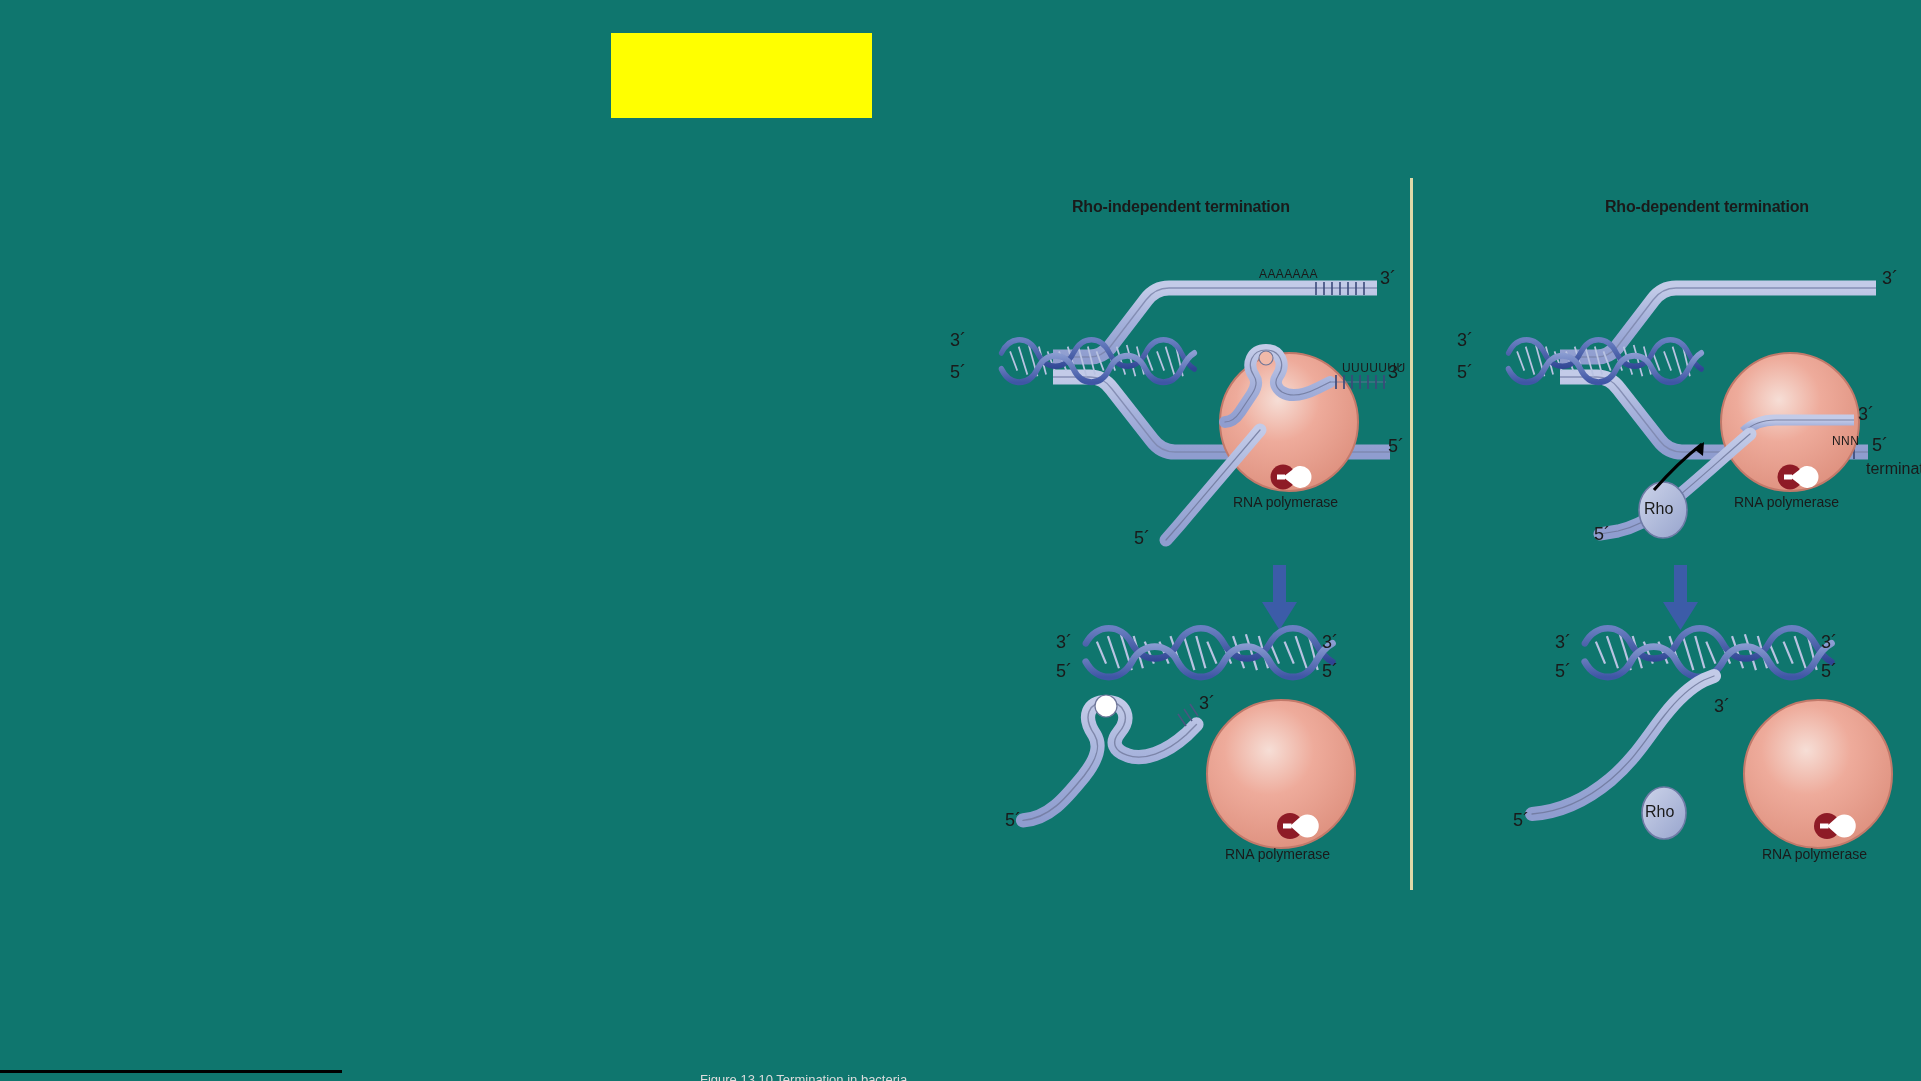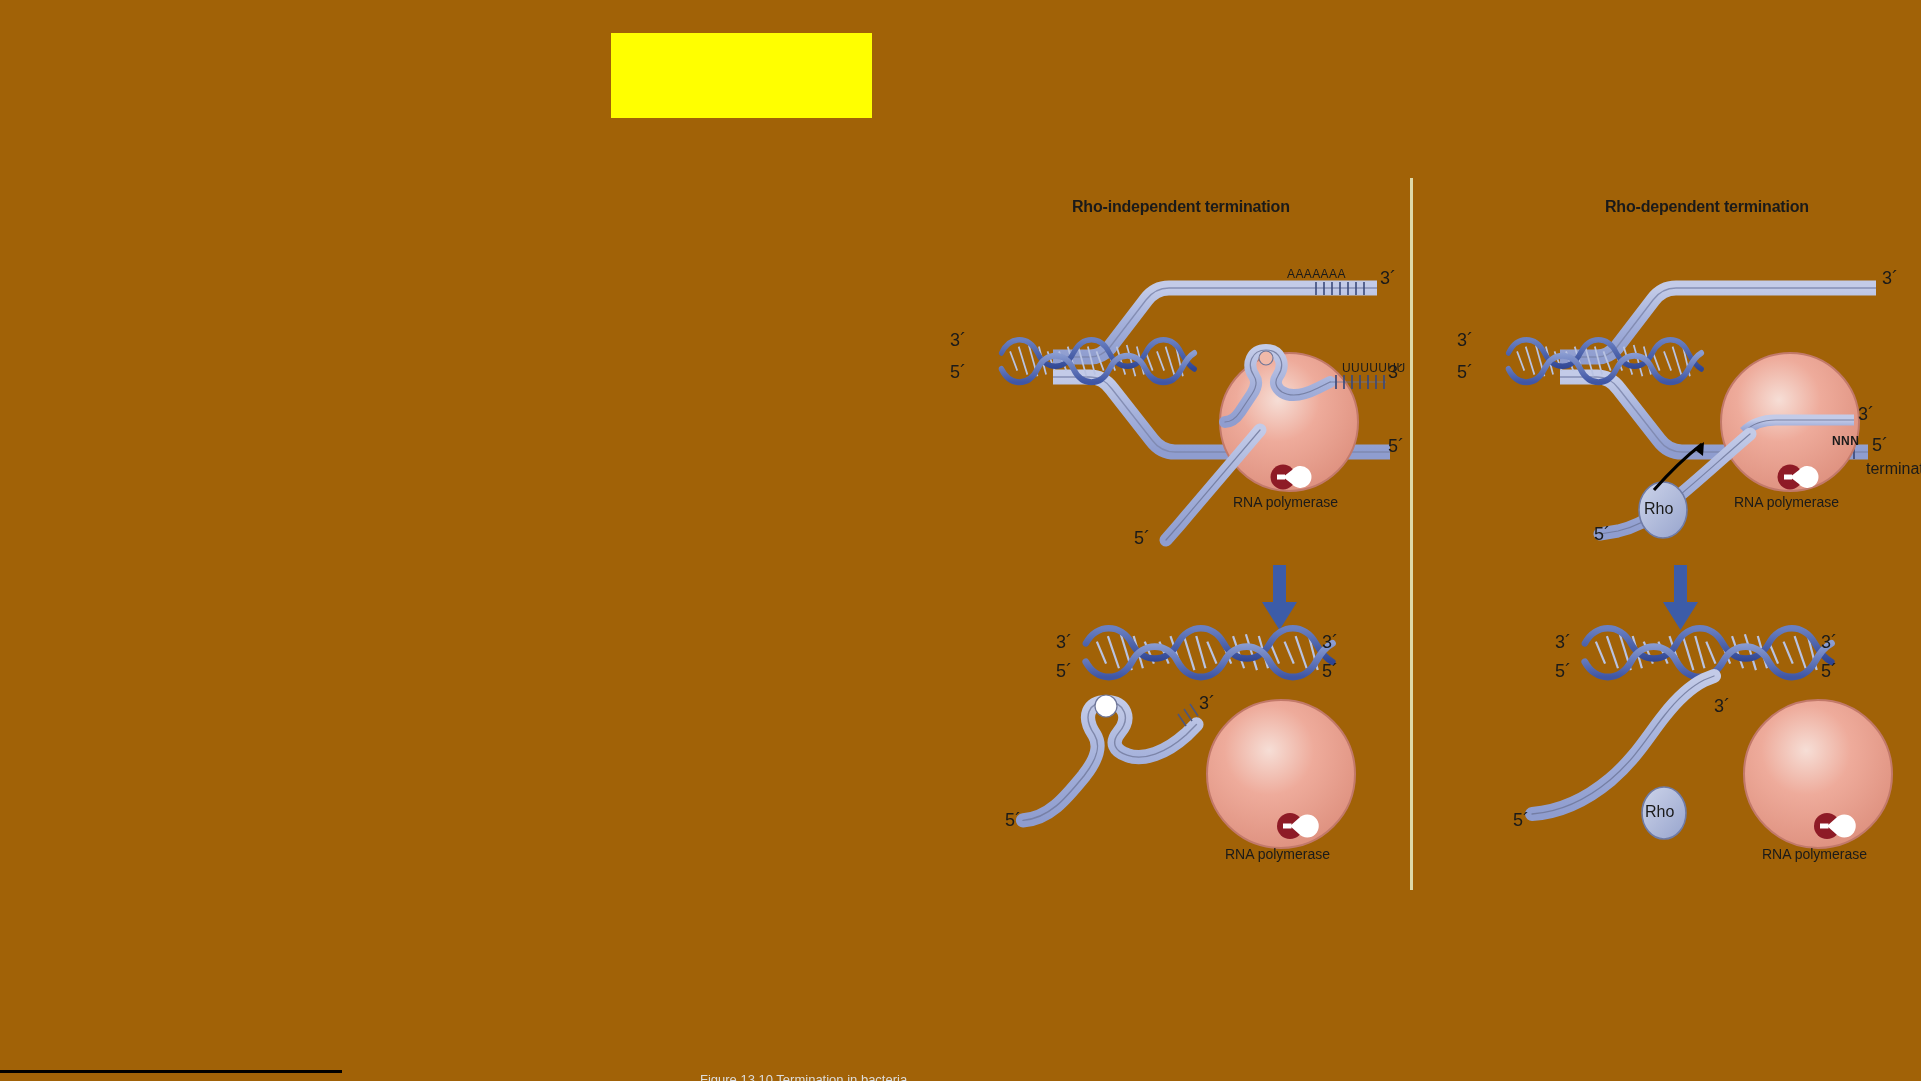--- a/index.html
+++ b/index.html
@@ -3,21 +3,21 @@
 <meta charset="utf-8">
 <style>
   * { box-sizing: border-box; }
   html, body {
     margin: 0; padding: 0;
     width: 1921px; height: 1081px;
     background: #ffffff;
     font-family: "Liberation Sans", sans-serif;
     overflow: hidden;
   }
-  #page { position: relative; width: 1921px; height: 1081px; background:#a16207; }
+  #page { position: relative; width: 1921px; height: 1081px; background:#0f766e; }
 
   
   .yellow-block {
     position: absolute;
     left: 611px; top: 33px;
     width: 261px; height: 85px;
     background: #FFFF00;
   }
 
   
@@ -289,21 +289,21 @@
         <g>
           <circle cx="1827" cy="826" r="13" fill="#8e1b26"></circle>
           <path d="M1827,826 L1836,818 A11.5,11.5 0 1,1 1836,834 Z" fill="#ffffff"></path>
           <rect x="1820" y="823.5" width="8.5" height="5" fill="#ffffff"></rect>
         </g>
       </g>
     </svg>
 
     <div class="lbl panel-title" style="left:1072px; top:198px;">Rho-independent termination</div>
 
-    <div class="lbl seqlbl" style="left:1287px; top:268px; letter-spacing:0.4px;">AAAAAAA</div>
+    <div class="lbl seqlbl" style="left:1259px; top:268px; letter-spacing:0.4px;">AAAAAAA</div>
     <div class="lbl prime" style="left:1380px; top:268px;">3´</div>
 
     <div class="lbl prime" style="left:950px; top:330px;">3´</div>
     <div class="lbl prime" style="left:950px; top:362px;">5´</div>
 
     <div class="lbl seqlbl" style="left:1332px; top:362px; letter-spacing:0.4px;margin-left:10px;">UUUUUUU</div>
     <div class="lbl prime" style="left:1388px; top:362px;">3´</div>
     <div class="lbl prime" style="left:1388px; top:436px;">5´</div>
 
     <div class="lbl prime" style="left:1134px; top:528px;">5´</div>
@@ -322,21 +322,21 @@
 
     <div class="lbl panel-title" style="left:1593px; top:198px;margin-left:12px;">Rho-dependent termination</div>
 
     <div class="lbl prime" style="left:1882px; top:268px;">3´</div>
 
     <div class="lbl prime" style="left:1457px; top:330px;">3´</div>
     <div class="lbl prime" style="left:1457px; top:362px;">5´</div>
 
     <div class="lbl prime" style="left:1858px; top:404px;">3´</div>
 
-    <div class="lbl seqlbl" style="left:1832px; top:435px; letter-spacing:0.4px;font-weight:bold;">NNN</div>
+    <div class="lbl seqlbl" style="left:1832px; top:435px; letter-spacing:0.4px;">NNN</div>
     <div class="lbl prime" style="left:1872px; top:435px;">5´</div>
 
     <div class="lbl sitelbl" style="left:1866px; top:460px;">termination</div>
     <div class="lbl sitelbl" style="left:1946px; top:481px;">site</div>
 
     <div class="lbl rholbl" style="left:1644px; top:500px;">Rho</div>
 
     <div class="lbl prime" style="left:1594px; top:524px;">5´</div>
 
     <div class="lbl polylbl" style="left:1734px; top:495px;">RNA polymerase</div>

